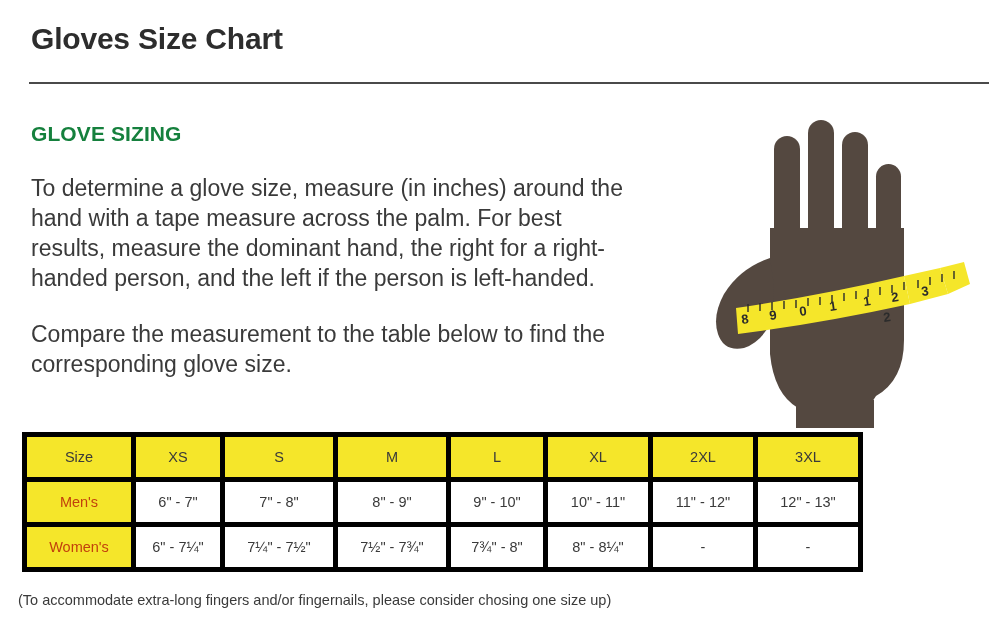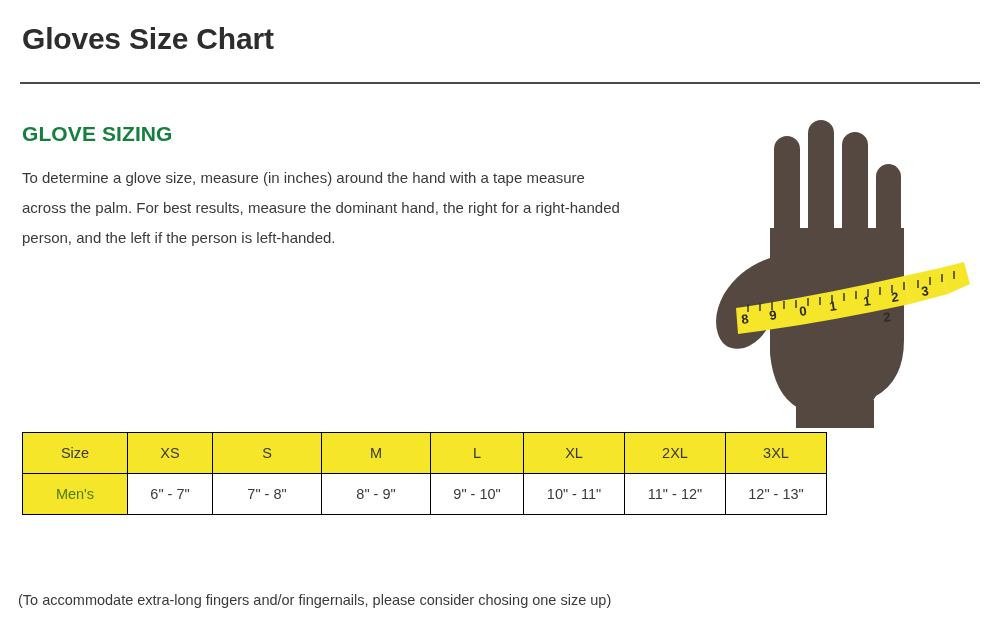--- a/index.html
+++ b/index.html
@@ -13,21 +13,21 @@
     font-family: "Liberation Sans", sans-serif;
     color: #2b2b2b;
     overflow: hidden;
     position: relative;
   }
   .page {
     position: relative;
     width: 1000px;
     height: 642px;
     box-sizing: border-box;
-    padding: 0 20px;
+    padding: 0 29px;
   }
   .page-title {
     font-size: 30px;
     font-weight: bold;
     color: #2d2d2d;
     letter-spacing: -0.2px;
     padding-top: 22px;
     padding-left: 2px;
     margin: 0;
   }
@@ -37,24 +37,24 @@
     width: 960px;
   }
   .section-title {
     font-size: 21px;
     font-weight: bold;
     color: #15803d;
     margin: 38px 0 0 2px;
     letter-spacing: 0.1px;
   }
   .body-copy {
-    font-size: 15px;
+    font-size: 23px;
     line-height: 30px;
     color: #3a3a3a;
-    margin: 17px 0 0 2px;
+    margin: 27px 0 0 2px;
     max-width: 600px;
   }
   .body-copy.second {
     margin-top: 26px;
   }
   
   .hand-figure {
     position: absolute;
     top: 108px;
     left: 678px;
@@ -67,35 +67,35 @@
     position: absolute;
     left: 22px;
     top: 432px;
   }
   table.size-table {
     border-collapse: collapse;
     font-size: 14.5px;
     color: #3a3a3a;
   }
   table.size-table td {
-    border: 1px solid #000000;
+    border: 5px solid #000000;
     height: 40px;
     text-align: center;
     vertical-align: middle;
     padding: 0 6px;
     white-space: nowrap;
   }
   table.size-table tr.header-row td {
     background: #f5e62a;
     font-weight: normal;
     color: #3a3a3a;
   }
   table.size-table td.row-head {
     background: #f5e62a;
-    color: #4d7c0f;
+    color: #c2410c;
     width: 92px;
   }
   table.size-table td.c-xs { width: 72px; }
   table.size-table td.c-s  { width: 96px; }
   table.size-table td.c-m  { width: 96px; }
   table.size-table td.c-l  { width: 80px; }
   table.size-table td.c-xl { width: 88px; }
   table.size-table td.c-2xl{ width: 88px; }
   table.size-table td.c-3xl{ width: 88px; }
   .footnote {
@@ -111,20 +111,21 @@
 <body>
 
 <div class="page">
 
   <h1 class="page-title">Gloves Size Chart</h1>
   <div class="title-rule"></div>
 
   <h2 class="section-title">GLOVE SIZING</h2>
 
   <p class="body-copy">To determine a glove size, measure (in inches) around the hand with a tape measure across the palm. For best results, measure the dominant hand, the right for a right-handed person, and the left if the person is left-handed.</p>
+  <p class="body-copy second">Compare the measurement to the table below to find the corresponding glove size.</p>
 
   <div class="hand-figure">
     <svg class="hand-svg" width="300" height="320" viewBox="0 0 300 320">
 
       <rect x="96" y="28" width="26" height="140" rx="13" fill="#544840"></rect>
       <rect x="130" y="12" width="26" height="156" rx="13" fill="#544840"></rect>
       <rect x="164" y="24" width="26" height="146" rx="13" fill="#544840"></rect>
       <rect x="198" y="56" width="25" height="116" rx="12.5" fill="#544840"></rect>
 
       <path d="M92 120 L226 120 L226 232 Q226 272 198 288 L190 300 L120 300 Q96 286 92 246 Z" fill="#544840"></path>
@@ -188,19 +189,29 @@
       <tr>
         <td class="row-head">Men's</td>
         <td class="c-xs">6" - 7"</td>
         <td class="c-s">7" - 8"</td>
         <td class="c-m">8" - 9"</td>
         <td class="c-l">9" - 10"</td>
         <td class="c-xl">10" - 11"</td>
         <td class="c-2xl">11" - 12"</td>
         <td class="c-3xl">12" - 13"</td>
       </tr>
+      <tr>
+        <td class="row-head">Women's</td>
+        <td class="c-xs">6" - 7¼"</td>
+        <td class="c-s">7¼" - 7½"</td>
+        <td class="c-m">7½" - 7¾"</td>
+        <td class="c-l">7¾" - 8"</td>
+        <td class="c-xl">8" - 8¼"</td>
+        <td class="c-2xl">-</td>
+        <td class="c-3xl">-</td>
+      </tr>
     </tbody>
       </table>
   </div>
 
   <div class="footnote">(To accommodate extra-long fingers and/or fingernails, please consider chosing one size up)</div>
 
 </div>
 
 </body></html>

